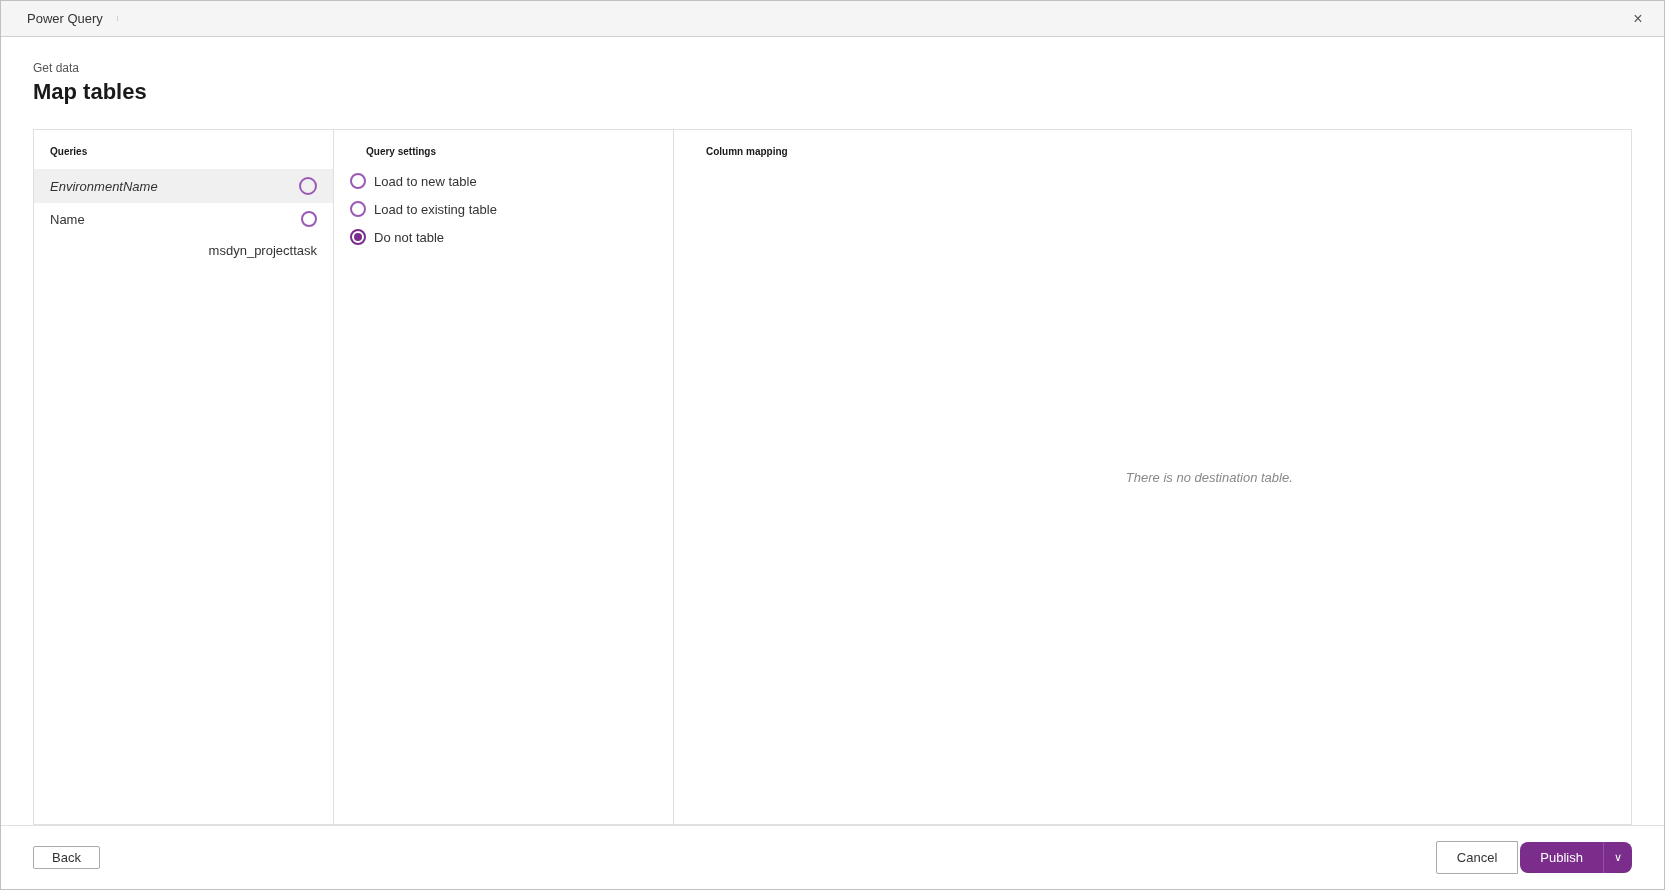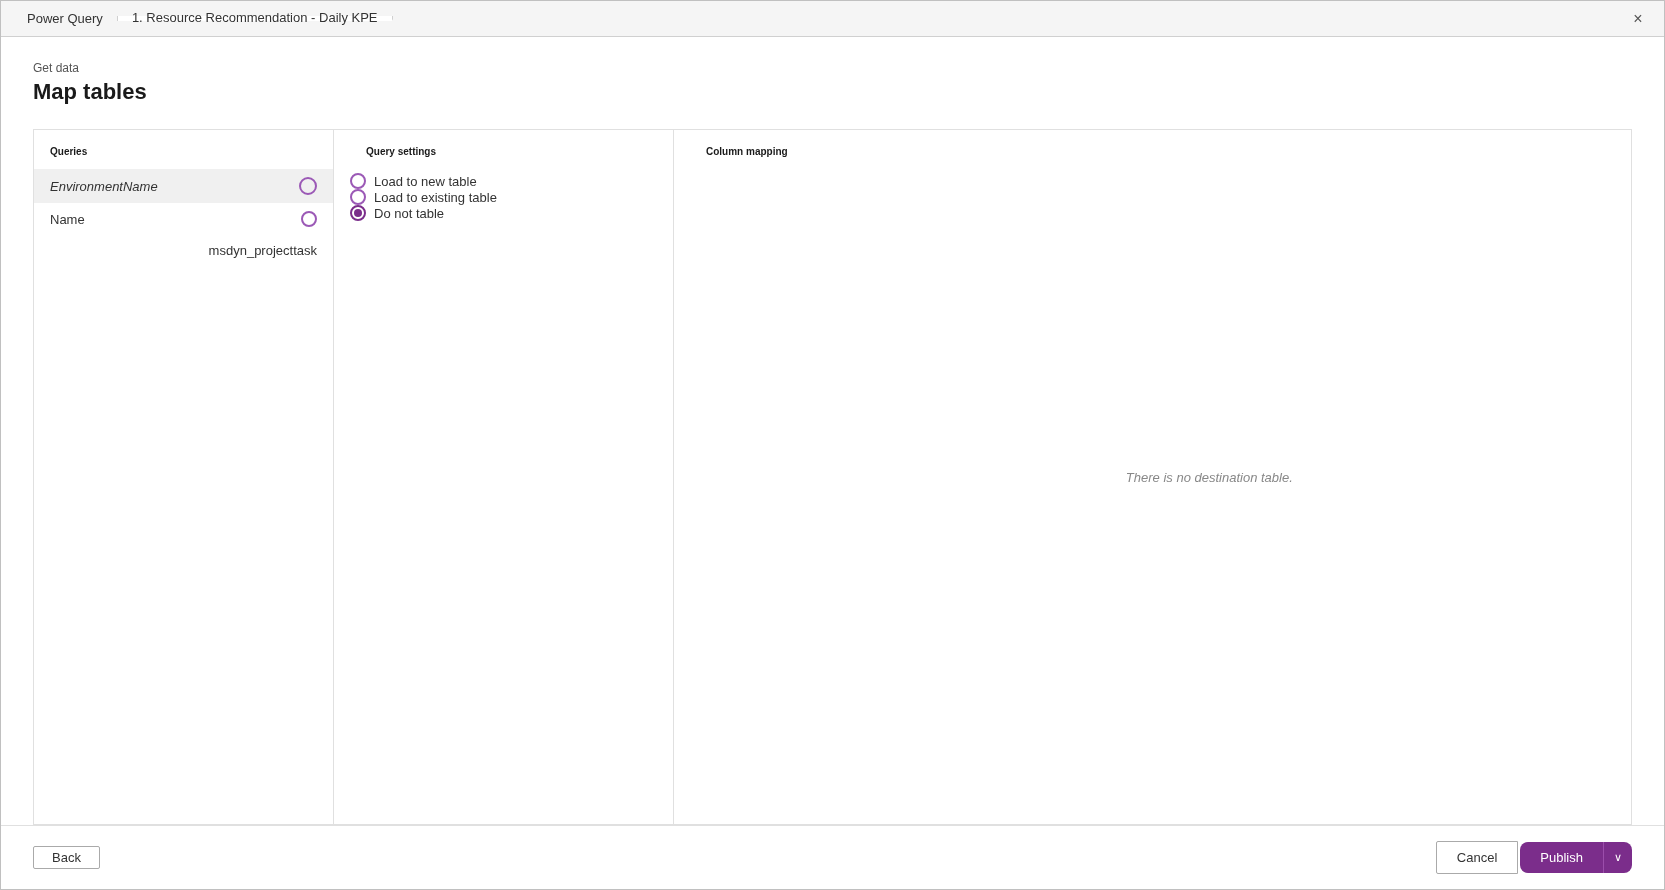--- a/index.html
+++ b/index.html
@@ -165,20 +165,21 @@
       flex-shrink: 0;
       border-right: 1px solid #e0e0e0;
       padding: 16px;
       display: flex;
       flex-direction: column;
     }
 
     .radio-group {
       display: flex;
       flex-direction: column;
+      gap: 12px;
       margin-top: 4px;
     }
 
     .radio-item {
       display: flex;
       align-items: center;
       gap: 8px;
       cursor: pointer;
     }
 
@@ -299,23 +300,20 @@
   </style>
 </head>
 <body>
 
 <div class="window">
 
   <div class="title-bar">
     <div class="title-bar-tabs">
       <div class="title-tab">
         <span>Power Query</span>
-      </div>
-      <div class="title-tab active">
-        <span>1. Resource Recommendation - Daily KPE</span>
       </div>
     </div>
     <div class="title-bar-close">
       <span>×</span>
     </div>
   </div>
 
   <div class="main-content">
     <div class="get-data-label">Get data</div>
     <div class="page-title">Map tables</div>

